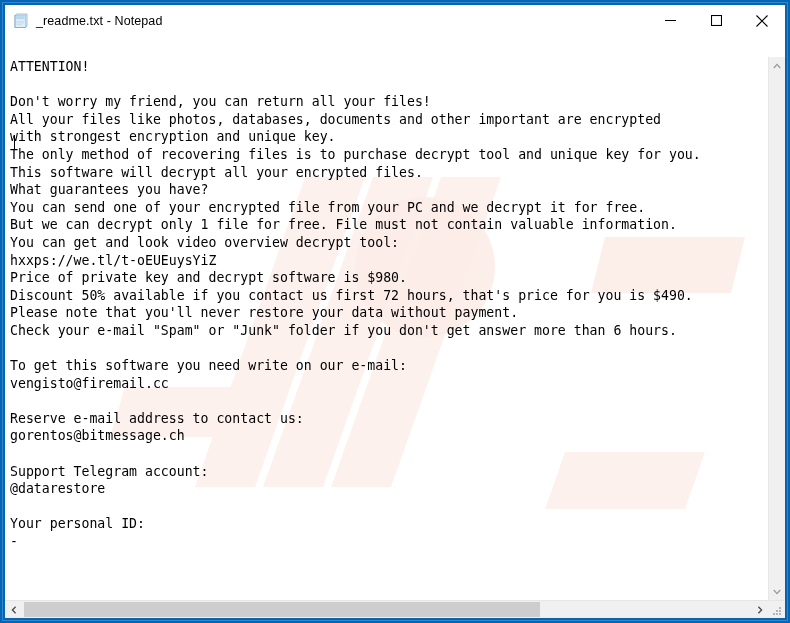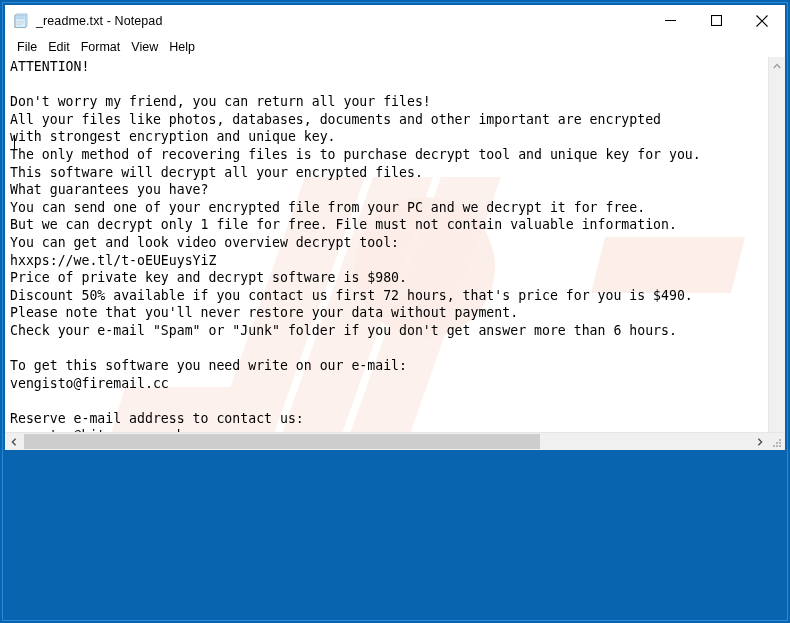--- a/index.html
+++ b/index.html
@@ -29,21 +29,21 @@
     position: absolute;
     left: 2px; top: 2px; right: 2px; bottom: 2px;
     border: 1px solid #2a88d8;
     pointer-events: none;
   }
 
   #window-inner {
     position: absolute;
     left: 5px; top: 5px;
     width: 780px;
-    height: 445px;
+    height: 613px;
     background: #ffffff;
     box-sizing: border-box;
     overflow: hidden;
   }
 
   
   #title-bar {
     position: absolute;
     left: 0; top: 0;
     width: 780px;
@@ -247,27 +247,20 @@
           </svg>
         </button>
         <button class="win-btn">
           <svg width="12" height="12" viewBox="0 0 12 12">
             <path d="M0.5 0.5 L11.5 11.5 M11.5 0.5 L0.5 11.5" stroke="#000000" stroke-width="1.1" fill="none"></path>
           </svg>
         </button>
       </div>
     </div>
 
-    <div id="menu-bar">
-      <span class="menu-item">File</span>
-      <span class="menu-item">Edit</span>
-      <span class="menu-item">Format</span>
-      <span class="menu-item">View</span>
-      <span class="menu-item">Help</span>
-    </div>
 
     <div id="editor-area">
       <svg id="watermark" viewBox="0 0 780 543" preserveAspectRatio="none">
         <g fill="#fdf0ec" opacity="0.9">
           <path d="M300 120 L360 120 L250 430 L190 430 Z"></path>
           <path d="M368 120 L428 120 L318 430 L258 430 Z"></path>
           <path d="M436 120 L496 120 L386 430 L326 430 Z"></path>
           <path d="M560 395 L700 395 L680 452 L540 452 Z"></path>
           <path d="M120 330 L250 330 L235 380 L105 380 Z"></path>
         </g>

